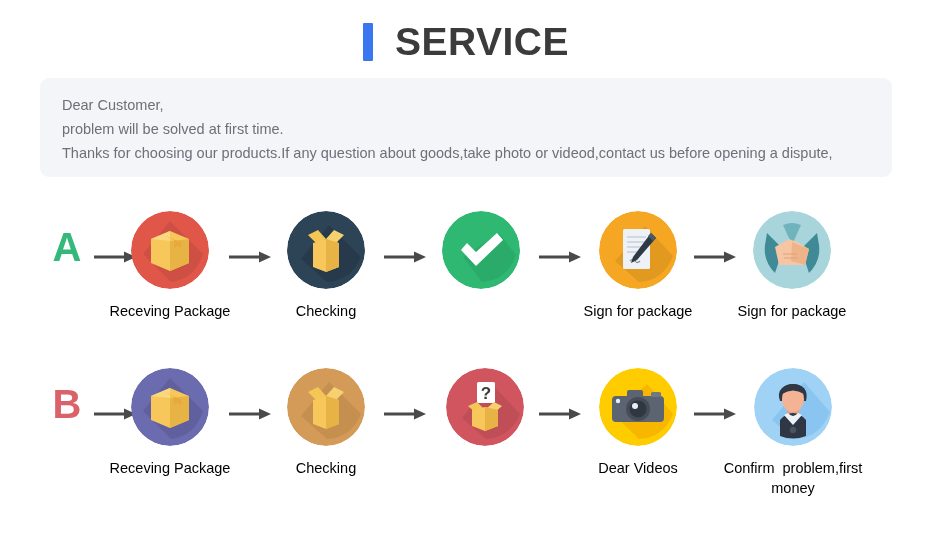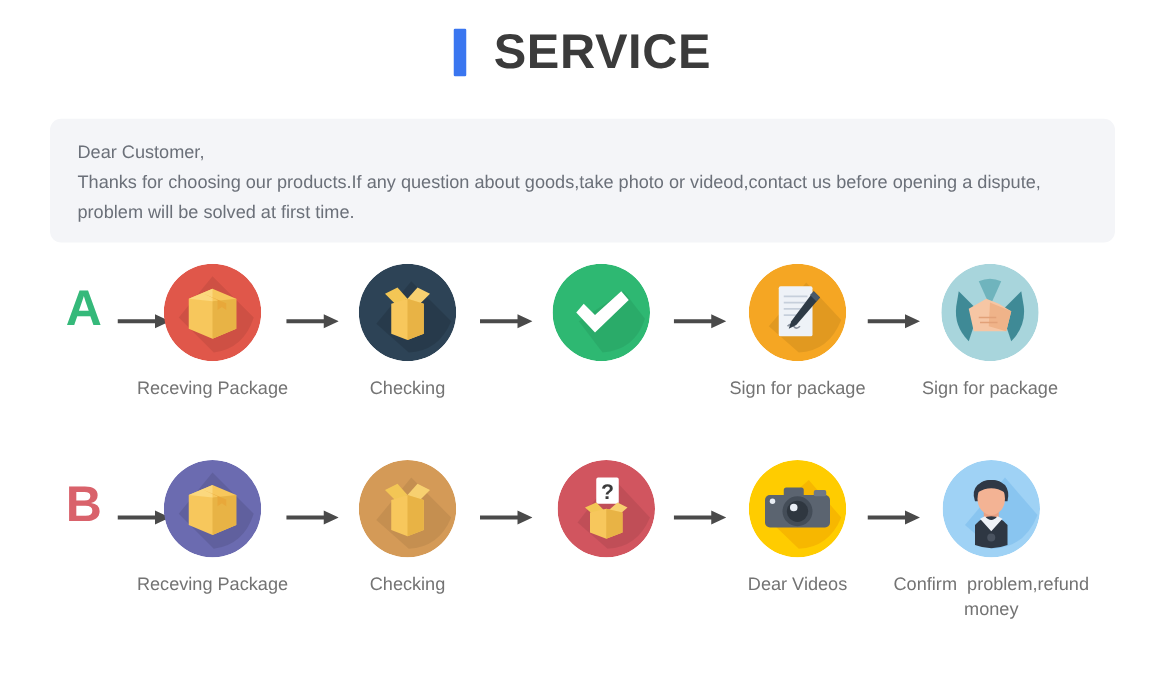--- a/index.html
+++ b/index.html
@@ -37,21 +37,21 @@
     font-size: 39px;
     font-weight: bold;
     color: #3b3b3b;
     letter-spacing: 0.5px;
     line-height: 1;
   }
 
   
   .notice {
     position: absolute;
-    left: 40px; top: 95px;
+    left: 40px; top: 78px;
     width: 852px; height: 99px;
     background: #f4f5f8;
     border-radius: 9px;
     padding: 15px 22px;
   }
   .notice p {
     margin: 0;
     font-size: 14.5px;
     line-height: 24px;
     color: #6b7079;
@@ -99,39 +99,39 @@
     position: relative;
     width: 78px; height: 78px;
     margin: 0 auto;
     border-radius: 50%;
     overflow: hidden;
   }
   .circle svg { display: block; width: 78px; height: 78px; }
   .step-label {
     margin-top: 12px;
     font-size: 14.5px;
-    color: #737373;
+    color: #000000;
     line-height: 20px;
     white-space: pre-wrap;
   }
 </style>
 </head>
 <body>
 
 <div id="page">
 
   <div class="title-wrap">
     <span class="title-bar"></span>
     <span class="title-text">SERVICE</span>
   </div>
 
   <div class="notice">
     <p>Dear Customer,</p>
+    <p>problem will be solved at first time.</p>
     <p>Thanks for choosing our products.If any question about goods,take photo or videod,contact us before opening a dispute,</p>
-    <p>problem will be solved at first time.</p>
   </div>
 
   <div class="row row-a">
     <div class="row-letter letter-a">A</div>
 
     <div class="arrow" style="left:94px"><svg viewBox="0 0 42 16" width="42" height="16">
           <path d="M0 6.4 L30 6.4 L30 2.4 L42 8 L30 13.6 L30 9.6 L0 9.6 Z" fill="#4a4a4a"></path>
         </svg></div>
     <div class="arrow" style="left:229px"><svg viewBox="0 0 42 16" width="42" height="16">
           <path d="M0 6.4 L30 6.4 L30 2.4 L42 8 L30 13.6 L30 9.6 L0 9.6 Z" fill="#4a4a4a"></path>
@@ -309,17 +309,17 @@
           <path d="M50 14 L76 44 Q66 70 40 71 L18 52 Z" fill="#7cbdec" opacity="0.6"></path>
           <path d="M28 20 q11 -8 22 0 q4 5 2 13 l-26 0 q-3 -8 2 -13 Z" fill="#2f3845"></path>
           <path d="M33 36 h12 v11 h-12 Z" fill="#e9a183"></path>
           <ellipse cx="39" cy="31" rx="11" ry="13" fill="#f3b394"></ellipse>
           <path d="M28 26 q11 -7 22 0 q1 -10 -11 -10 q-12 0 -11 10 Z" fill="#2f3845"></path>
           <path d="M26 52 q6 -7 13 -7 q7 0 13 7 l0 16 q-13 5 -26 0 Z" fill="#2e3743"></path>
           <path d="M34 45 q5 6 10 0 l4 2 -9 10 -9 -10 Z" fill="#eef2f7"></path>
           <circle cx="39" cy="62" r="3.2" fill="#4a5360"></circle>
         </svg>
       </div>
-      <div class="step-label">Confirm  problem,refund money</div>
+      <div class="step-label">Confirm  problem,first money</div>
     </div>
   </div>
 
 </div>
 
 </body></html>

